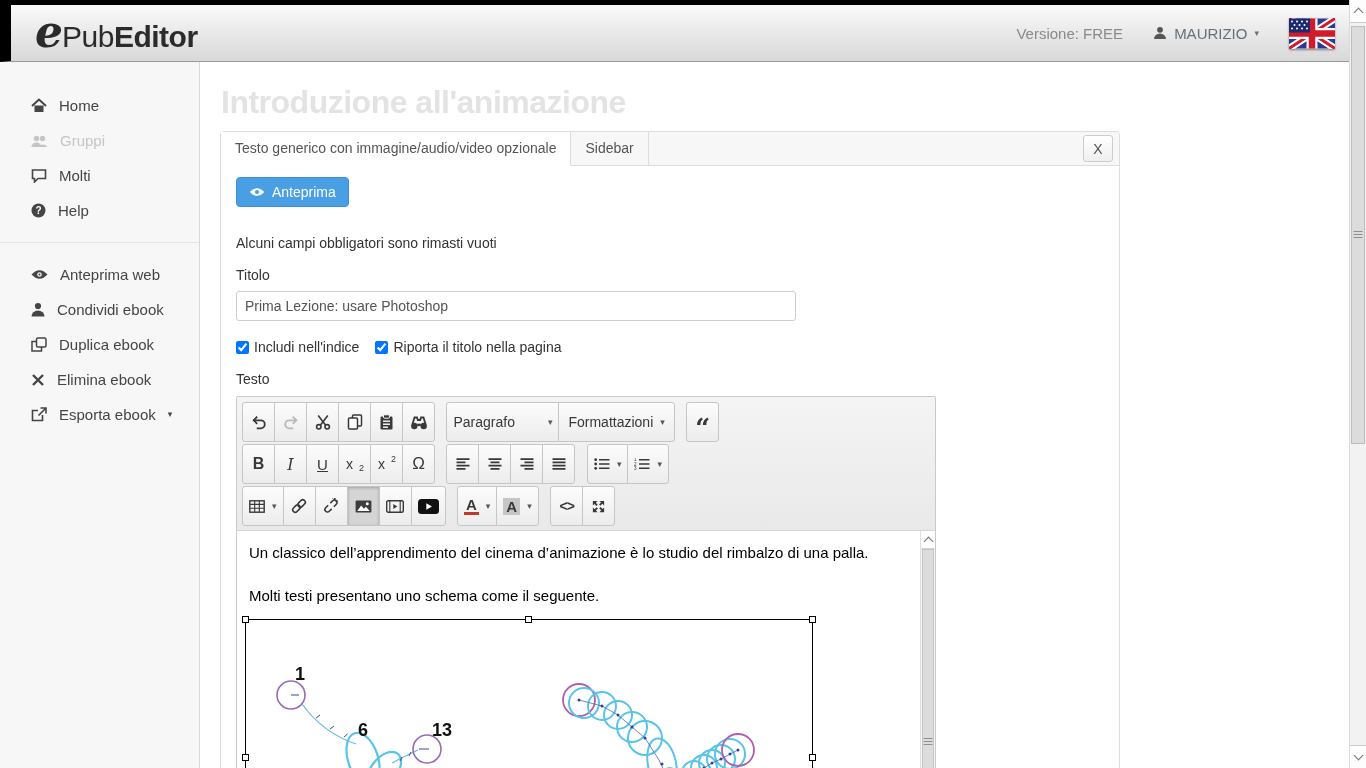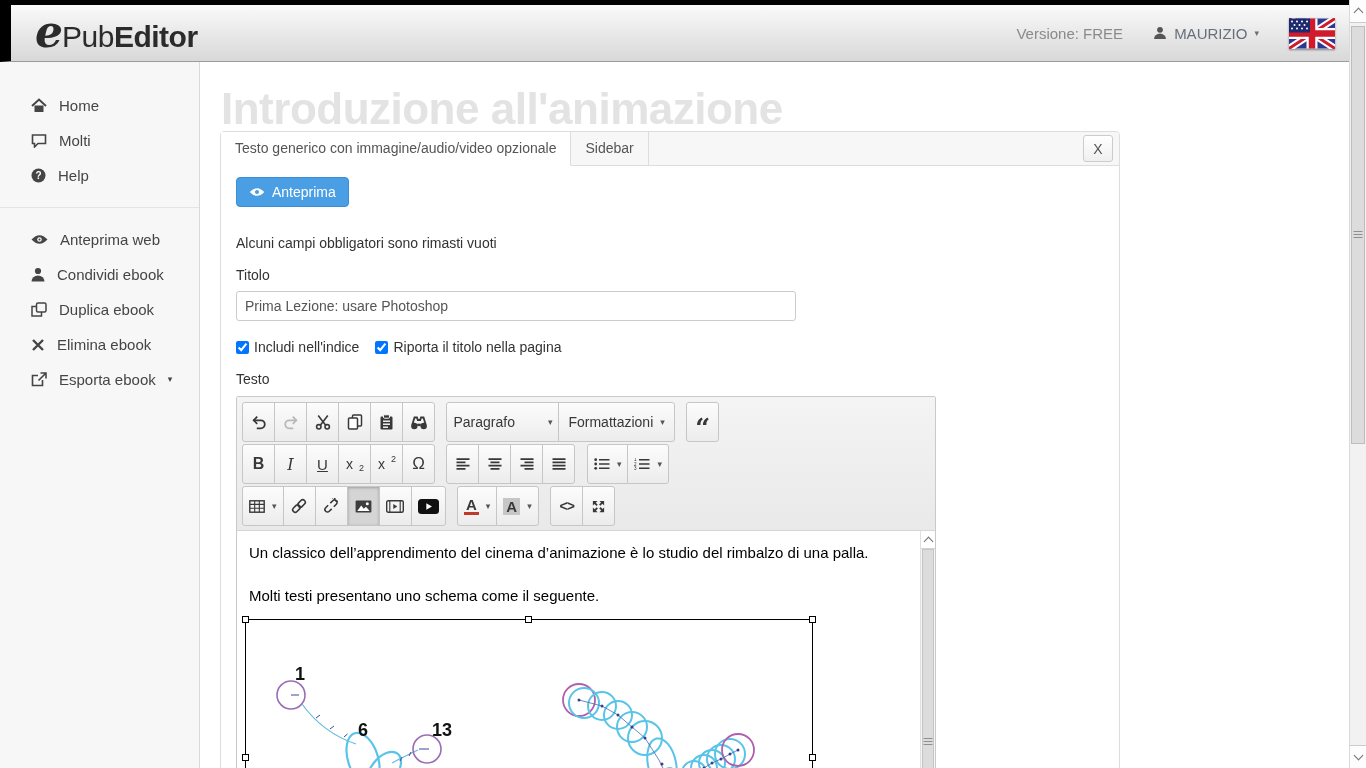--- a/index.html
+++ b/index.html
@@ -30,21 +30,21 @@
     background:repeating-linear-gradient(#8f8f8f 0 1px,transparent 1px 3px);}
 
   
   .sidebar{position:absolute;left:0;top:62px;bottom:0;width:200px;background:#f7f7f7;border-right:1px solid #d9d9d9;box-sizing:border-box;padding-top:26px;}
   .side-item{display:flex;align-items:center;gap:12px;padding:9px 10px 9px 31px;font-size:15px;color:#454545;cursor:pointer;}
   .side-item.disabled{color:#c5c5c5;cursor:default;}
   .side-item svg{flex:0 0 auto;}
   .side-divider{border-top:1px solid #e4e4e4;margin:14px 0;}
 
   
-  .page-title{position:absolute;left:221px;top:84px;font-size:44px;font-weight:bold;color:#e3e3e3;letter-spacing:-.5px;margin:0;}
+  .page-title{position:absolute;left:221px;top:84px;font-size:32px;font-weight:bold;color:#e3e3e3;letter-spacing:-.5px;margin:0;}
   .panel{position:absolute;left:220px;top:131px;width:900px;bottom:-20px;background:#fff;border:1px solid #ddd;box-sizing:border-box;border-radius:4px 4px 0 0;}
   .tabbar{position:relative;height:33px;background:#f7f7f7;border-bottom:1px solid #ddd;border-radius:4px 4px 0 0;display:flex;}
   .tab{padding:8px 14px;font-size:14px;color:#555;border-right:1px solid #ddd;cursor:pointer;white-space:nowrap;}
   .tab.active{background:#fff;margin-bottom:-1px;border-bottom:1px solid #fff;}
   .close-btn{position:absolute;top:3px;right:6px;width:30px;height:27px;background:linear-gradient(#fff,#efefef);
     border:1px solid #ccc;border-radius:3px;font-size:14px;color:#555;display:flex;align-items:center;justify-content:center;cursor:pointer;box-sizing:border-box;}
   .panel-body{padding:11px 15px;}
 
   .btn-primary{display:inline-flex;align-items:center;gap:7px;background:#4a9fe4;border:1px solid #3a8fd6;border-radius:4px;
     color:#fff;font-size:14px;padding:6px 12px;cursor:pointer;}
@@ -146,20 +146,29 @@
     </div>
   </div>
 
   <div class="sidebar">
     <div class="side-item">
       <svg width="16" height="15" viewBox="0 0 16 15">
           <path d="M1 8 L8 1.5 L15 8" fill="none" stroke="#454545" stroke-width="2"></path>
           <path d="M3.5 7.5 V14 H12.5 V7.5" fill="#454545"></path>
         </svg>
       <span>Home</span>
+    </div>
+    <div class="side-item disabled">
+      <svg width="17" height="14" viewBox="0 0 17 14">
+          <circle cx="5.5" cy="4.5" r="2.7" fill="#c5c5c5"></circle>
+          <circle cx="11.5" cy="4.5" r="2.7" fill="#c5c5c5"></circle>
+          <path d="M0.5 13 a5 4.6 0 0 1 10 0 z" fill="#c5c5c5"></path>
+          <path d="M7.5 13 a5 4.6 0 0 1 9 0 z" fill="#c5c5c5"></path>
+        </svg>
+      <span>Gruppi</span>
     </div>
     <div class="side-item">
       <svg width="16" height="15" viewBox="0 0 16 15">
           <path d="M1.5 2 H14.5 V10.5 H7 L3.5 14 V10.5 H1.5 z" fill="none" stroke="#454545" stroke-width="1.6"></path>
         </svg>
       <span>Molti</span>
     </div>
     <div class="side-item">
       <svg width="15" height="15" viewBox="0 0 15 15">
           <circle cx="7.5" cy="7.5" r="7" fill="#454545"></circle>

